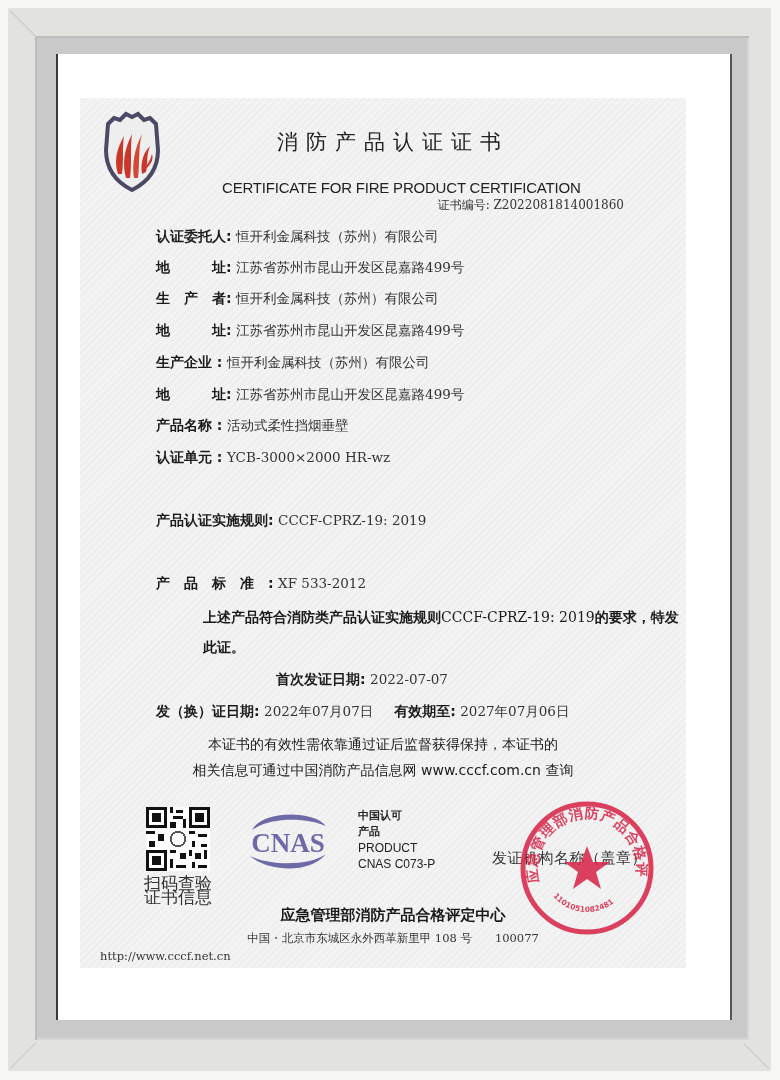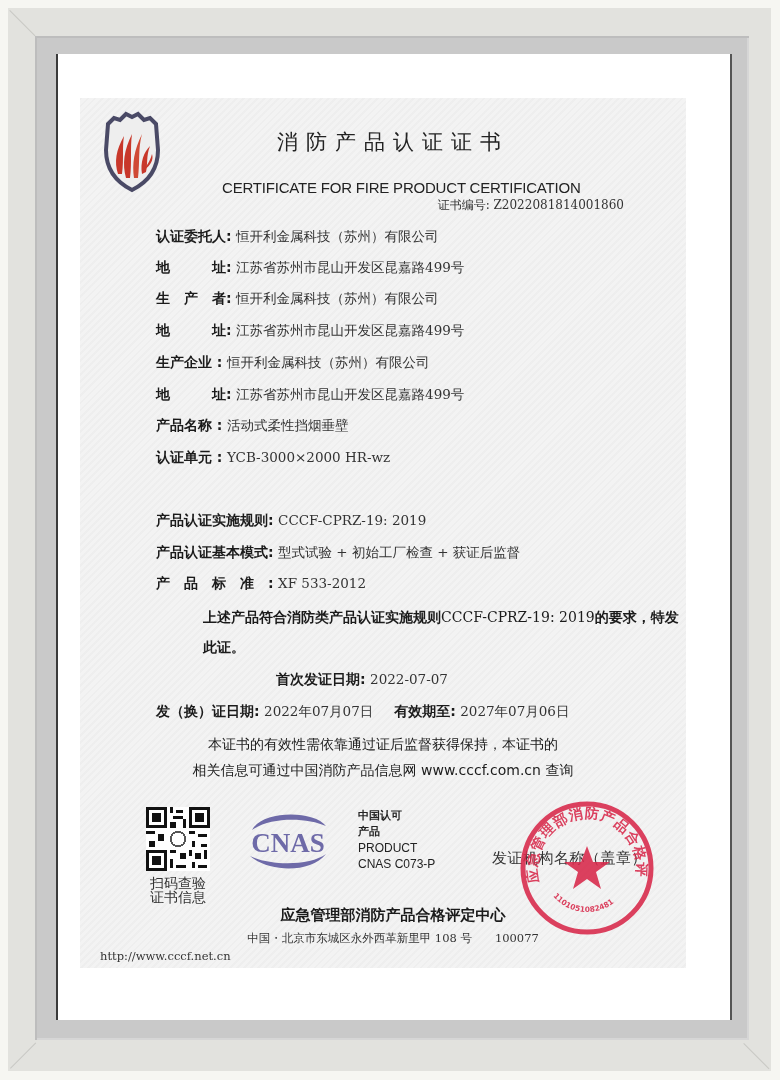--- a/index.html
+++ b/index.html
@@ -52,21 +52,21 @@
   .stmt {
     position:absolute; left:76px; width:500px; font-size:14px; font-weight:bold; color:#1b1b1b;
     font-family:"DejaVu Sans", sans-serif; line-height:30px;margin-left:47px;
   }
   .stmt .mono { font-weight:normal; font-family:"DejaVu Serif", serif; }
   .center-line {
     position:absolute; left:0; width:606px; text-align:center; font-size:14px; color:#1b1b1b;
     font-family:"DejaVu Sans", sans-serif;
   }
   .qr { position:absolute; left:66px; top:709px; width:64px; height:64px; }
-  .qr-cap { position:absolute; left:60px; top:778px; width:76px; text-align:center; font-size:14px; color:#333; line-height:14px; }
+  .qr-cap { position:absolute; left:60px; top:778px; width:76px; text-align:center; font-size:17px; color:#333; line-height:14px; }
   .cnas { position:absolute; left:158px; top:706px; width:100px; height:76px; }
   .cnas-text { position:absolute; left:278px; top:710px; font-size:12px; color:#222; line-height:16px; font-family:"Liberation Sans", sans-serif; }
   .cnas-text .cn { font-family:"DejaVu Sans", sans-serif; font-size:11px; font-weight:bold; }
   .issuer-label { position:absolute; left:412px; top:751px; font-size:15px; color:#333; letter-spacing:0.5px; }
   .seal { position:absolute; left:437px; top:700px; width:140px; height:140px; opacity:0.88; }
   .center-org { position:absolute; left:0; width:606px; top:808px; text-align:center; font-size:15px; font-weight:bold; color:#1b1b1b; font-family:"DejaVu Sans", sans-serif; padding-left:20px; box-sizing:border-box; }
   .center-addr { position:absolute; left:0; width:606px; top:833px; text-align:center; font-size:11.5px; color:#333; padding-left:20px; box-sizing:border-box; }
   .center-url { position:absolute; left:0; width:606px; top:851px; text-align:left; font-size:11.5px; color:#333; padding-left:20px; box-sizing:border-box; }
 </style>
 </head>
@@ -129,24 +129,20 @@
     <span class="lbl">产品名称 :</span>
     <span class="val">活动式柔性挡烟垂壁</span>
   </div>
   <div class="row" style="top:351px">
     <span class="lbl">认证单元 :</span>
     <span class="val">YCB-3000×2000 HR-wz</span>
   </div>
   <div class="row" style="top:414px">
     <span class="lbl">产品认证实施规则:</span>
     <span class="val">CCCF-CPRZ-19: 2019</span>
-  </div>
-  <div class="row" style="top:446px">
-    <span class="lbl">产品认证基本模式:</span>
-    <span class="val">型式试验 + 初始工厂检查 + 获证后监督</span>
   </div>
   <div class="row" style="top:477px">
     <span class="lbl">产　品　标　准　:</span>
     <span class="val">XF 533-2012</span>
   </div>
 
   <div class="stmt" style="top:504px">
     <span>上述产品符合消防类产品认证实施规则</span><span class="mono">CCCF-CPRZ-19: 2019</span><span>的要求，特发</span><br>
     <span>此证。</span>
   </div>

